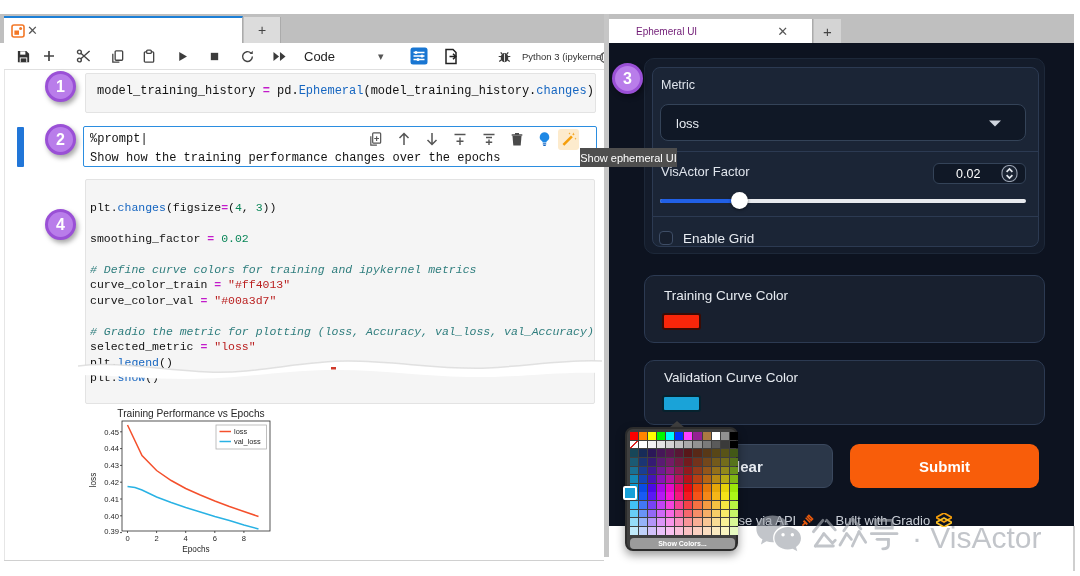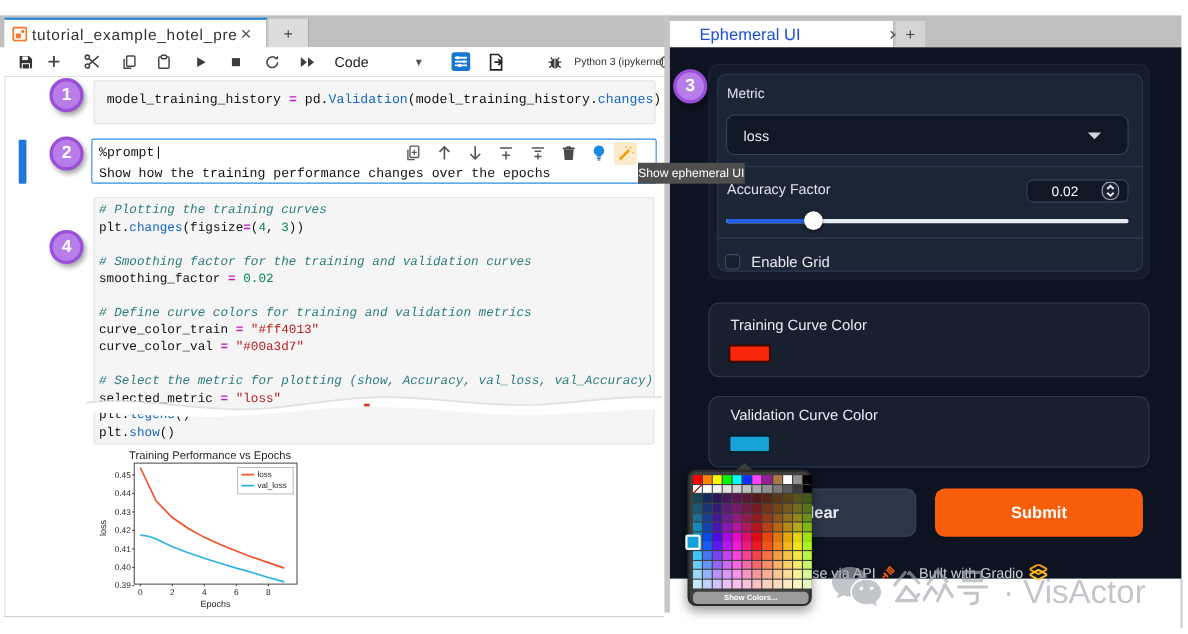--- a/index.html
+++ b/index.html
@@ -6,21 +6,21 @@
 html,body{width:1080px;height:576px;background:#fff;overflow:hidden}
 body{font-family:"Liberation Sans",sans-serif;position:relative}
 .abs{position:absolute}
 
 #tabbarL{left:0px;top:14px;width:609px;height:29px;background:#bfbfbf}
 #tabL{left:4px;top:16px;width:239px;height:27px;background:#fff;border-top:2.5px solid #1c7fd6;border-right:1px solid #ababab;display:flex;align-items:center;padding-left:7px}
 #tabL .name{font-size:14px;color:#333;margin-left:4px;letter-spacing:.7px;white-space:nowrap}
 #plusL{left:244px;top:17px;width:37px;height:26px;background:#dcdcdc;color:#444;font-size:14px;display:flex;align-items:center;justify-content:center;border-right:1px solid #ababab}
 #tabbarR{left:609px;top:14px;width:465px;height:29px;background:#bfbfbf}
 #tabR{left:609px;top:19px;width:204px;height:24px;background:#fff;display:flex;align-items:center;padding-left:27px;border-right:1px solid #ababab}
-#tabR .name{font-size:15px;color:#1d4ed8;white-space:nowrap}
+#tabR .name{font-size:10px;color:#701a75;white-space:nowrap}
 #plusR{left:814px;top:19px;width:27px;height:24px;background:#d4d4d4;color:#444;font-size:15px;display:flex;align-items:center;justify-content:center}
 .xclose{color:#555;font-size:13px}
 
 #toolbar{left:4px;top:43px;width:600px;height:27px;background:#fff;border-bottom:1px solid #e0e0e0}
 #toolbar svg{display:block}
 .tbi{position:absolute;top:3px;display:flex;align-items:center;justify-content:center;width:22px;height:20px}
 .tbt{position:absolute;top:6px;font-size:13px;color:#222;white-space:nowrap}
 
 #paneL{left:4px;top:70px;width:600px;height:490px;background:#fff;border-left:1px solid #e6e6e6}
 #divider{left:604px;top:14px;width:5px;height:543px;background:#c6c6c6}
@@ -51,21 +51,20 @@
 </head>
 <body>
 <div class="abs" id="tabbarL"></div>
 <div class="abs" id="tabbarR"></div>
 <div class="abs" id="tabL">
   <svg width="14" height="14" viewBox="0 0 14 14">
       <rect x="1" y="1" width="12" height="12" rx="2" fill="none" stroke="#f37726" stroke-width="1.6"></rect>
       <rect x="3.4" y="6.5" width="4.6" height="4.3" fill="#f37726"></rect>
       <circle cx="9.6" cy="4.6" r="1.5" fill="#f37726"></circle>
     </svg>
-  <span class="name">tutorial_example_hotel_pre</span>
     <span class="xclose" style="margin-left:2px">✕</span>
 </div>
 <div class="abs" id="plusL">+</div>
 <div class="abs" id="tabR">
     <span class="name">Ephemeral UI</span>
     <span class="xclose" style="margin-left:80px">✕</span>
   </div>
 <div class="abs" id="plusR">+</div>
 <div class="abs" id="toolbar">
   <span class="tbi" style="left:8px">
@@ -146,21 +145,21 @@
       </svg>
     </span>
   <span class="tbt" style="left:518px;font-size:9.5px;top:8px;color:#333">Python 3 (ipykernel)</span>
 </div>
 <span class="abs" style="left:599px;top:50px"><svg width="13" height="13" viewBox="0 0 16 16">
       <circle cx="8" cy="8" r="6.3" fill="none" stroke="#555" stroke-width="1.5"></circle>
     </svg></span>
 <div class="abs" id="paneL"></div>
 
 <div class="cell" style="left:85px;top:73px;width:511px;height:40px"></div>
-<div class="code" style="left:97px;top:84px;font-size:12px">model_training_history <span class="op">=</span> pd.<span class="fn">Validation</span>(model_training_history.<span class="fn">changes</span>)</div>
+<div class="code" style="left:97px;top:84px;font-size:12px">model_training_history <span class="op">=</span> pd.<span class="fn">Ephemeral</span>(model_training_history.<span class="fn">changes</span>)</div>
 <div class="numcirc" style="left:45px;top:71px">1</div>
 
 <div class="abs" style="left:17px;top:127px;width:7px;height:40px;background:#2176d8;border-radius:1px"></div>
 <div class="cell" style="left:83px;top:126px;width:514px;height:41px;background:#fff;border:1px solid #2b8de0"></div>
 <div class="code" style="left:90px;top:130px;font-size:12px;line-height:18.5px">%prompt<span style="font-weight:normal">|</span>
 Show how the training performance changes over the epochs</div>
 <div class="abs" id="cell2icons" style="left:368px;top:128px;width:228px;height:22px;display:flex;align-items:center">
   <svg width="15" height="16" viewBox="0 0 16 17" fill="none" stroke="#555" stroke-width="1.3">
       <rect x="5" y="2" width="8.5" height="11" rx="1"></rect>
       <path d="M3 5.5v9.5h6.5"></path>
@@ -195,31 +194,30 @@
         <path d="M1.5 14.5 10 6l1.8 1.8-8.5 8.5z" fill="#f59e0b" transform="translate(0,-1.5)"></path>
         <path d="M10.8 3.2l1.2-.4.4-1.2.4 1.2 1.2.4-1.2.4-.4 1.2-.4-1.2z" fill="#f59e0b"></path>
         <path d="M13.3 7.8l.9-.3.3-.9.3.9.9.3-.9.3-.3.9-.3-.9z" fill="#f59e0b"></path>
         <path d="M7.3 2.5l.9-.3.3-.9.3.9.9.3-.9.3-.3.9-.3-.9z" fill="#f59e0b"></path>
       </svg>
     </span>
 </div>
 <div class="numcirc" style="left:45px;top:124px">2</div>
 
 <div class="cell" style="left:85px;top:179px;width:510px;height:225px"></div>
-<div class="code" style="left:90px;top:184px;font-size:11.5px;line-height:15.5px"><span class="cm"># Plotting the training curves</span>
+<div class="code" style="left:90px;top:184px;font-size:11.5px;line-height:15.5px">
 plt.<span class="fn">changes</span>(figsize<span class="op">=</span>(<span class="num">4</span>, <span class="num">3</span>))
 
-<span class="cm"># Smoothing factor for the training and validation curves</span>
 smoothing_factor <span class="op">=</span> <span class="num">0.02</span>
 
-<span class="cm"># Define curve colors for training and validation metrics</span>
+<span class="cm"># Define curve colors for training and ipykernel metrics</span>
 curve_color_train <span class="op">=</span> <span class="str">"#ff4013"</span>
 curve_color_val <span class="op">=</span> <span class="str">"#00a3d7"</span>
 
-<span class="cm"># Select the metric for plotting (show, Accuracy, val_loss, val_Accuracy)</span>
+<span class="cm"># Gradio the metric for plotting (loss, Accuracy, val_loss, val_Accuracy)</span>
 selected_metric <span class="op">=</span> <span class="str">"loss"</span>
 plt.<span class="fn">legend</span>()
 plt.<span class="fn">show</span>()</div>
 <div class="numcirc" style="left:45px;top:209px">4</div>
 
 <svg class="abs" style="left:78px;top:355px" width="524" height="26" viewBox="0 0 524 26">
   <path d="M0 11 C 40 6, 80 15, 130 17 C 180 19, 220 6, 270 6 C 320 6, 360 15, 410 13 C 450 11, 490 4, 524 6 L 524 18 C 480 16, 440 23, 390 22 C 340 21, 300 14, 250 15 C 200 16, 160 24, 110 24 C 70 24, 30 20, 0 20 Z" fill="#ffffff"></path>
   <path d="M0 11 C 40 6, 80 15, 130 17 C 180 19, 220 6, 270 6 C 320 6, 360 15, 410 13 C 450 11, 490 4, 524 6" fill="none" stroke="#dcdcdc" stroke-width="1.5" opacity=".85"></path>
   <rect x="253" y="12" width="5" height="2.5" fill="#d03a2b"></rect>
 </svg>
@@ -275,21 +273,21 @@
 <div class="card" style="left:644px;top:58px;width:401px;height:196px"></div>
 <div class="blk" style="left:652px;top:67px;width:387px;height:85px;border-radius:8px 8px 0 0"></div>
 <div class="blk" style="left:652px;top:151px;width:387px;height:66px;border-radius:0"></div>
 <div class="blk" style="left:652px;top:216px;width:387px;height:31px;border-radius:0 0 8px 8px"></div>
 <div class="lab" style="left:661px;top:78px;font-size:12.5px">Metric</div>
 <div class="field" style="left:660px;top:104px;width:366px;height:37px"></div>
 <div class="lab" style="left:676px;top:116px;font-size:13px;color:#e8ecf2">loss</div>
 <svg class="abs" style="left:988px;top:119px" width="14" height="9" viewBox="0 0 14 9">
     <path d="M1 1.5 7 7.5 13 1.5z" fill="#cfd5de"></path>
   </svg>
-<div class="lab" style="left:661px;top:164px;font-size:13px">Accuracy Factor</div>
+<div class="lab" style="left:661px;top:164px;font-size:13px">VisActor Factor</div>
 <div class="field" style="left:933px;top:163px;width:93px;height:21px;border-radius:6px"></div>
 <div class="lab" style="left:956px;top:167px;font-size:12.5px;color:#fff">0.02</div>
 <svg class="abs" style="left:1001px;top:165px" width="17" height="17" viewBox="0 0 17 17">
     <rect x="1" y="0.5" width="15" height="16" rx="7" fill="#1b2433" stroke="#98a1b0" stroke-width="1.1"></rect>
     <path d="M5.6 6.8 8.5 4 11.4 6.8" fill="none" stroke="#e8ecf2" stroke-width="1.7"></path>
     <path d="M5.6 10.2 8.5 13 11.4 10.2" fill="none" stroke="#e8ecf2" stroke-width="1.7"></path>
   </svg>
 <div class="abs" style="left:660px;top:199px;width:366px;height:4px;background:#e8eaee;border-radius:2px"></div>
 <div class="abs" style="left:660px;top:199px;width:79px;height:4px;background:#2160e6;border-radius:2px"></div>
 <div class="abs" style="left:731px;top:192px;width:17px;height:17px;background:#fff;border-radius:50%;box-shadow:0 1px 3px rgba(0,0,0,.5)"></div>

